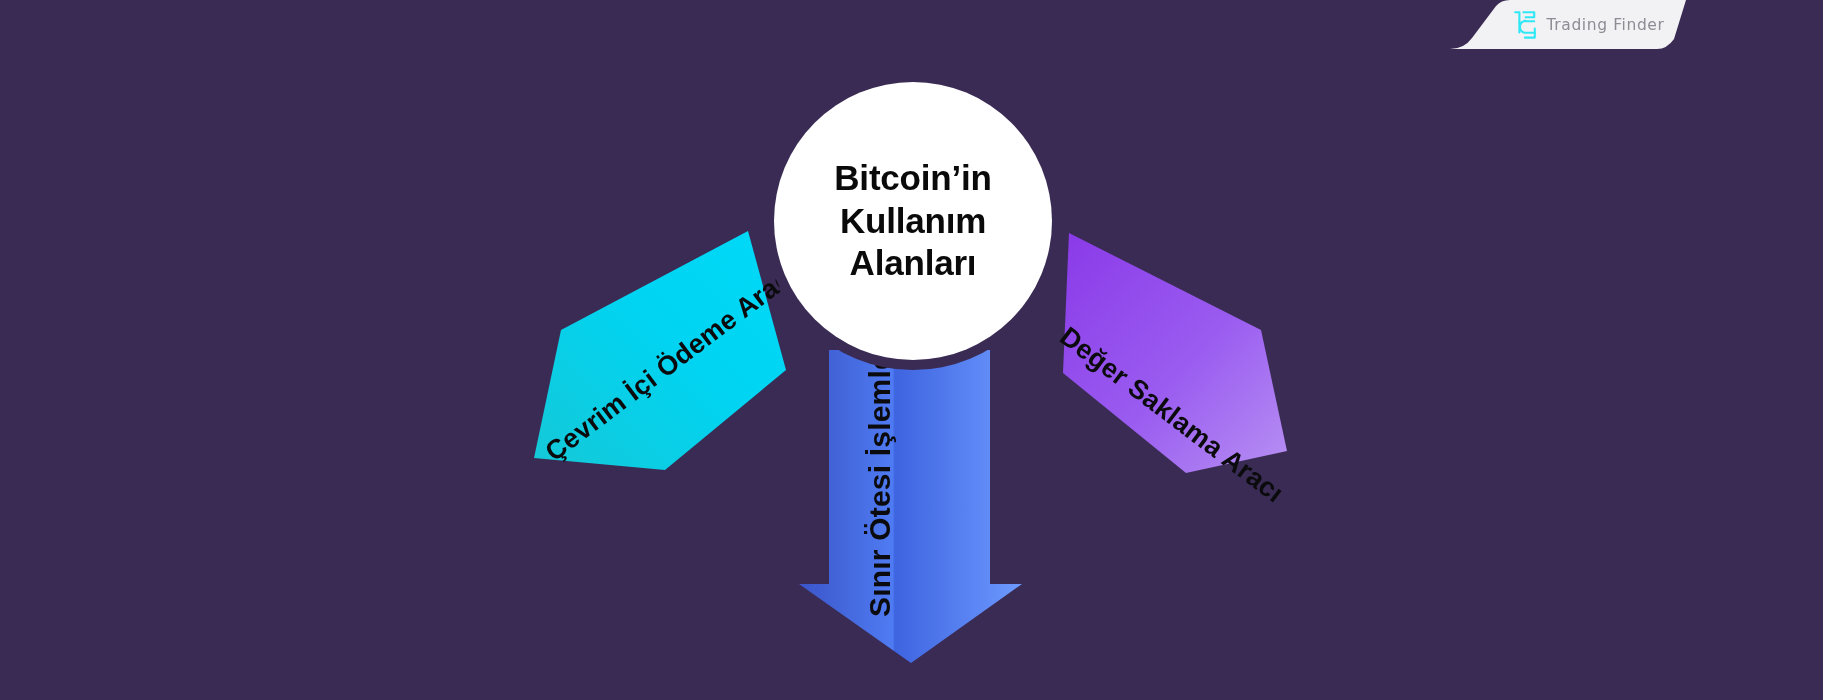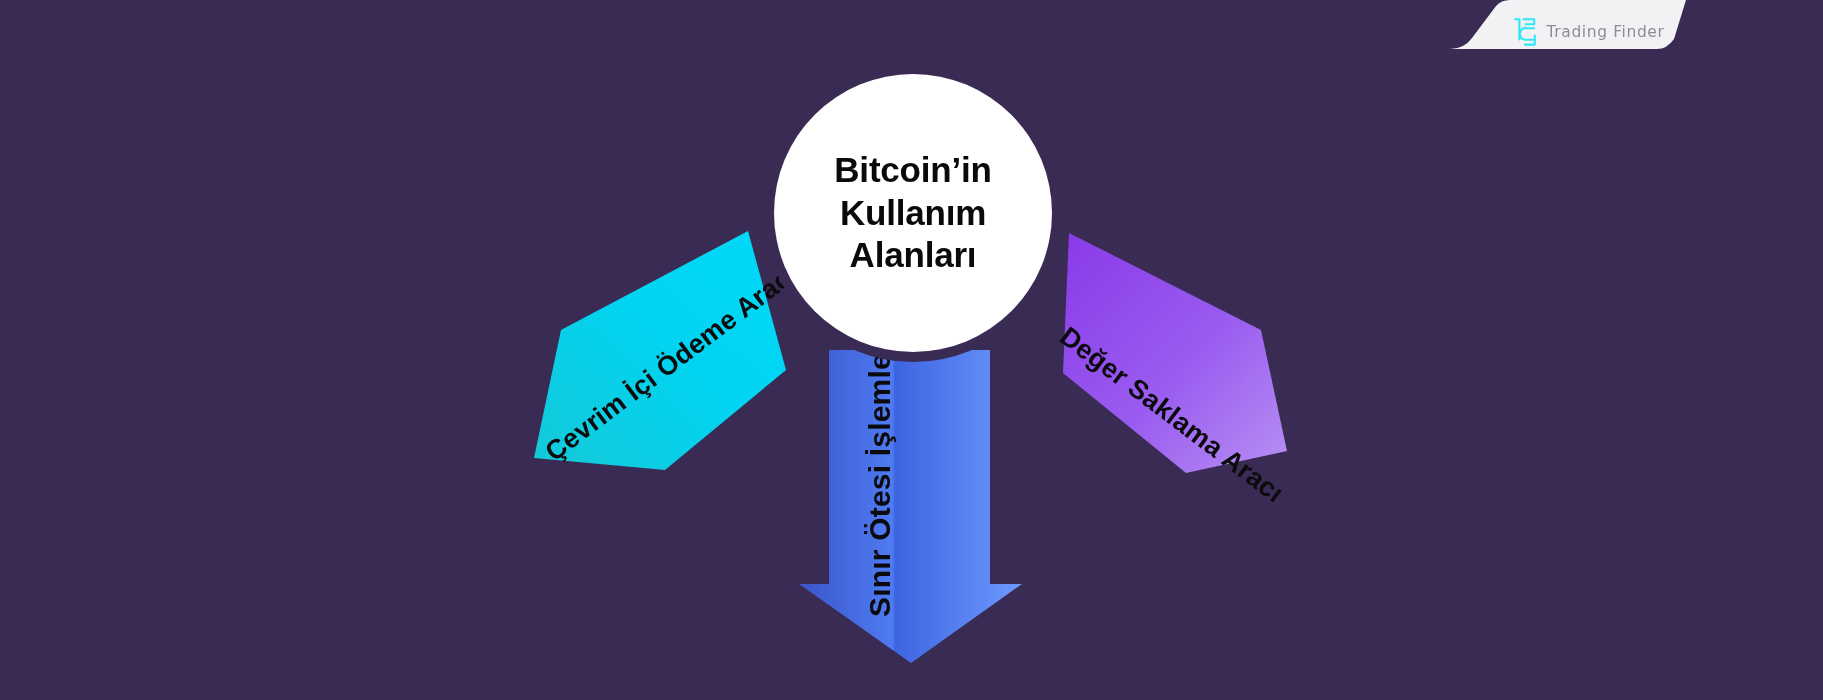--- a/index.html
+++ b/index.html
@@ -24,21 +24,21 @@
     width: 282px;
     height: 49px;
     z-index: 60;
   }
   #brand-tab .tab-shape {
     position: absolute;
     inset: 0;
   }
   #brand-tab .tab-inner {
     position: absolute;
-    top: 7px;
+    top: 0;
     left: 0;
     width: 282px;
     height: 49px;
     display: flex;
     align-items: center;
     justify-content: center;
     gap: 9px;
     padding-left: 18px;
     box-sizing: border-box;
   }
@@ -94,21 +94,21 @@
     top: 600px;
     font-size: 30px;
     letter-spacing: 0.2px;
     transform: rotate(-90deg);
   }
 
   
   #center-node {
     position: absolute;
     left: 764px;
-    top: 64px;
+    top: 72px;
     width: 298px;
     height: 298px;
     z-index: 40;
   }
   #center-ring {
     position: absolute;
     inset: 0;
     border-radius: 50%;
     background: #3a2b54;
   }

